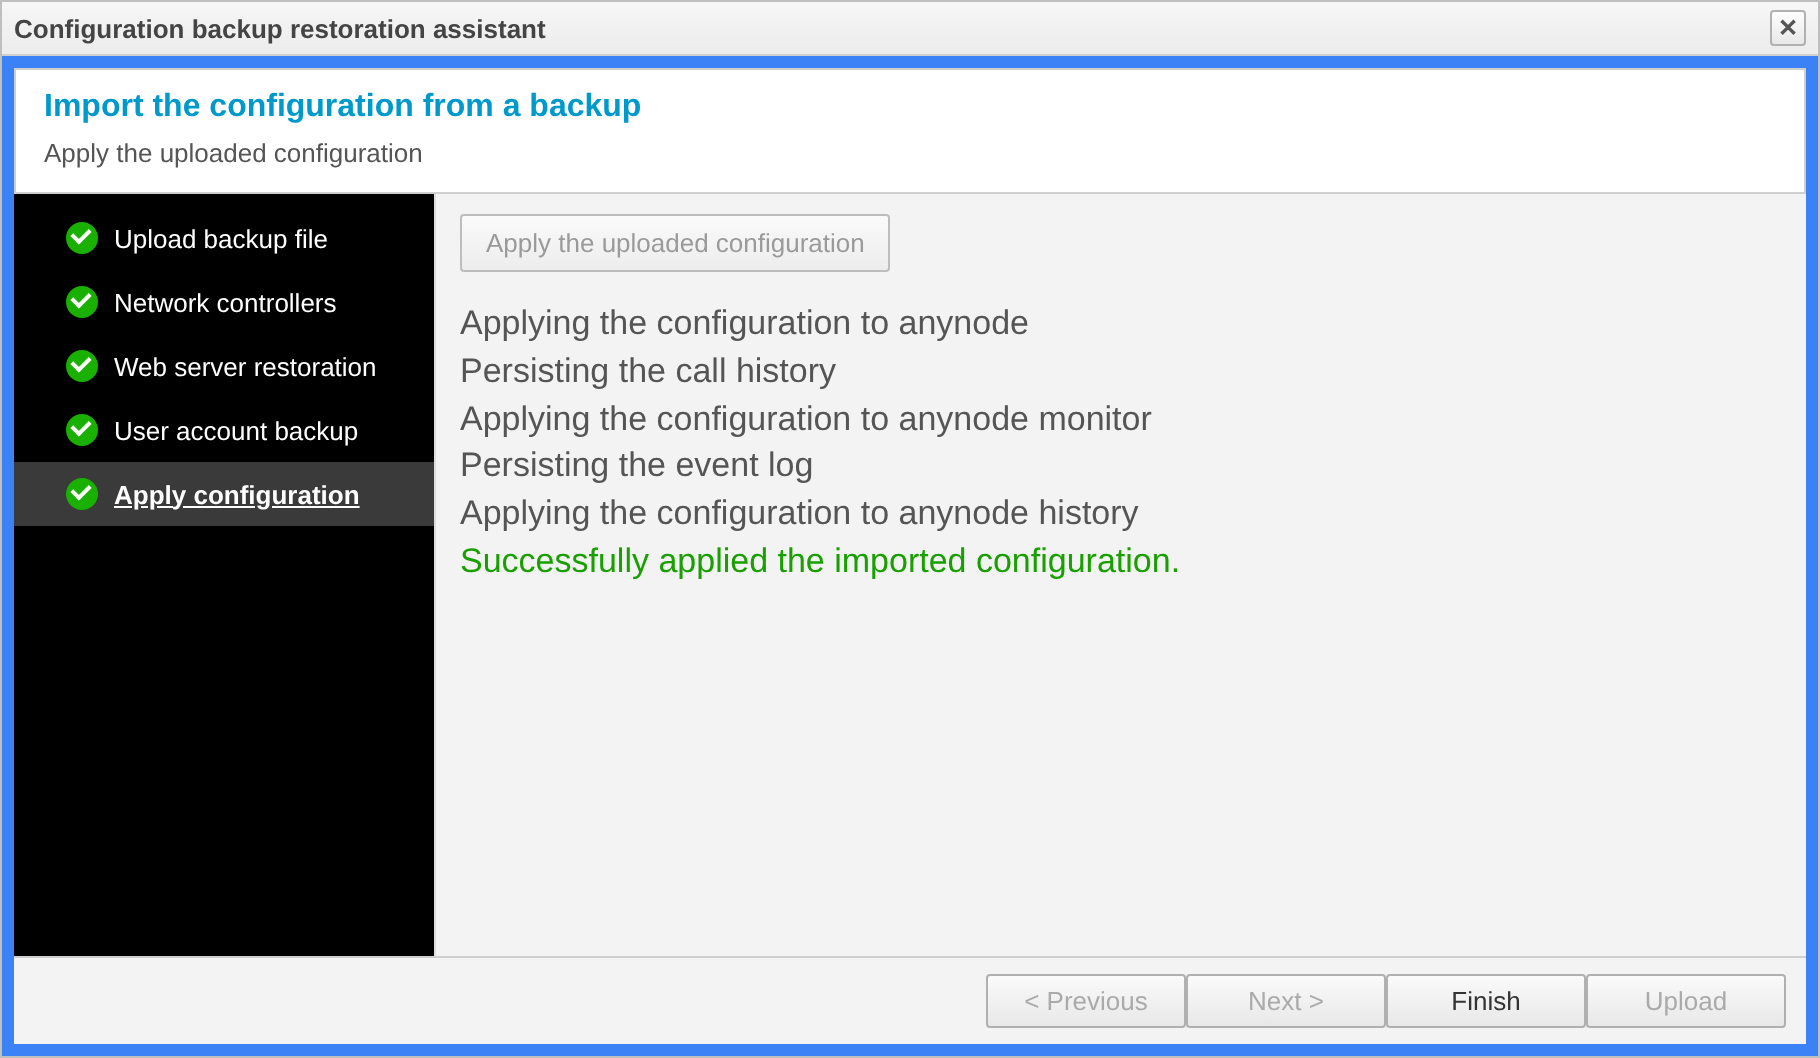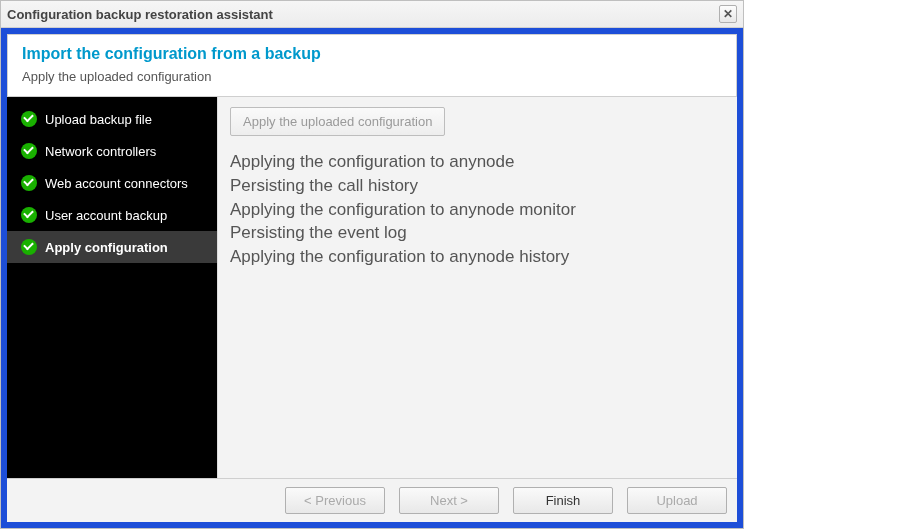--- a/index.html
+++ b/index.html
@@ -1,24 +1,24 @@
 <!DOCTYPE html>
 <html><head>
   <meta charset="utf-8">
   <style>
     * { box-sizing: border-box; margin: 0; padding: 0; }
     body { font-family: Arial, Helvetica, sans-serif; font-size: 13px; background: #fff; }
 
     .dialog {
-      width: 744px;
+      width: 910px;
       height: 529px;
       border: 1px solid #bfbfbf;
       display: flex;
       flex-direction: column;
-      background: #1d4ed8;
+      background: #3b82f6;
     }
 
     .title-bar {
       background: linear-gradient(#f6f6f6, #ececec);
       border-bottom: 1px solid #cfcfcf;
       padding: 4px 6px;
       display: flex;
       align-items: center;
       justify-content: space-between;
       font-weight: bold;
@@ -64,28 +64,29 @@
 
     .sidebar {
       width: 210px;
       background: #000;
       color: #fff;
       padding-top: 6px;
     }
     .sidebar-item {
       display: flex;
       align-items: center;
-      padding: 8px 14px;
+      padding: 8px 26px;
       gap: 8px;
       font-size: 13px;
       cursor: default;
     }
     .sidebar-item.active {
       background: #3a3a3a;
       font-weight: bold;
+      text-decoration: underline;
     }
     .check-icon {
       width: 16px;
       height: 16px;
       border-radius: 50%;
       background: #19b000;
       position: relative;
       flex-shrink: 0;
     }
     .check-icon::after {
@@ -126,21 +127,20 @@
     .log-success {
       color: #19a000;
     }
 
     .footer {
       border-top: 1px solid #cfcfcf;
       background: #f3f3f3;
       padding: 8px 10px;
       display: flex;
       justify-content: flex-end;
-      gap: 14px;
       margin: 0 6px 6px 6px;
     }
     .nav-btn {
       width: 100px;
       padding: 5px 0;
       border: 1px solid #b0b0b0;
       border-radius: 2px;
       background: linear-gradient(#fafafa, #e8e8e8);
       font-size: 13px;
       color: #333;
@@ -173,40 +173,41 @@
     <div class="sidebar-item">
           <span class="check-icon"></span>
           <span>Upload backup file</span>
         </div>
         <div class="sidebar-item">
           <span class="check-icon"></span>
           <span>Network controllers</span>
         </div>
         <div class="sidebar-item">
           <span class="check-icon"></span>
-          <span>Web account connectors</span>
+          <span>Web server restoration</span>
         </div>
         <div class="sidebar-item">
           <span class="check-icon"></span>
           <span>User account backup</span>
         </div>
         <div class="sidebar-item active">
           <span class="check-icon"></span>
           <span>Apply configuration</span>
         </div>
       </div>
     <div class="content">
       <div class="apply-btn">Apply the uploaded configuration</div>
       <div class="log">
 
       <div class="log-line">Applying the configuration to anynode</div>
           <div class="log-line">Persisting the call history</div>
           <div class="log-line">Applying the configuration to anynode monitor</div>
           <div class="log-line">Persisting the event log</div>
           <div class="log-line">Applying the configuration to anynode history</div>
+          <div class="log-line log-success">Successfully applied the imported configuration.</div>
         </div>
     </div>
   </div>
 
   <div class="footer">
     <div class="nav-btn disabled">&lt; Previous</div>
     <div class="nav-btn disabled">Next &gt;</div>
     <div class="nav-btn">Finish</div>
     <div class="nav-btn disabled">Upload</div>
   </div>

